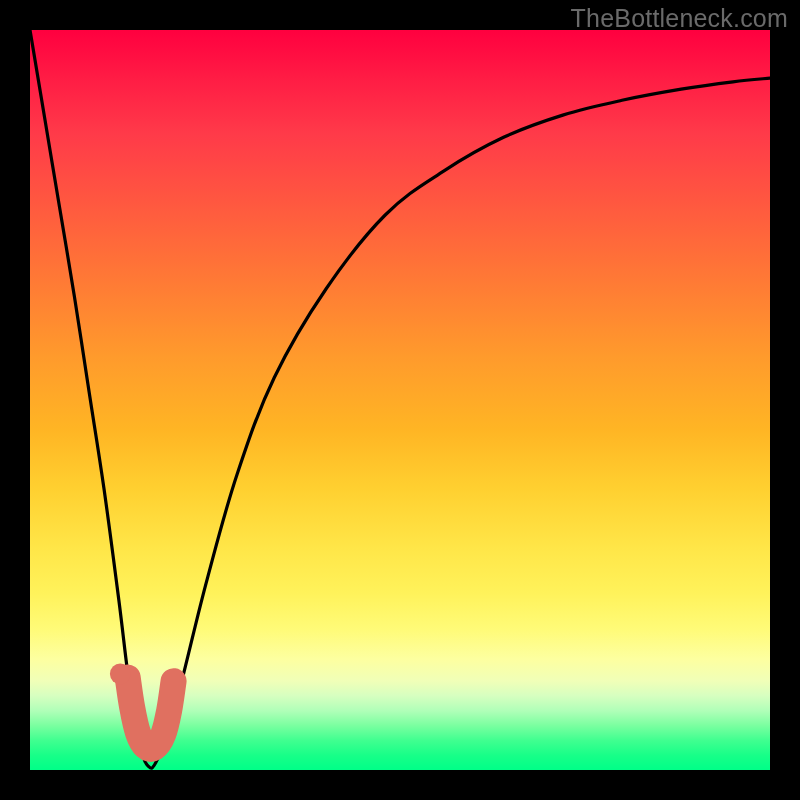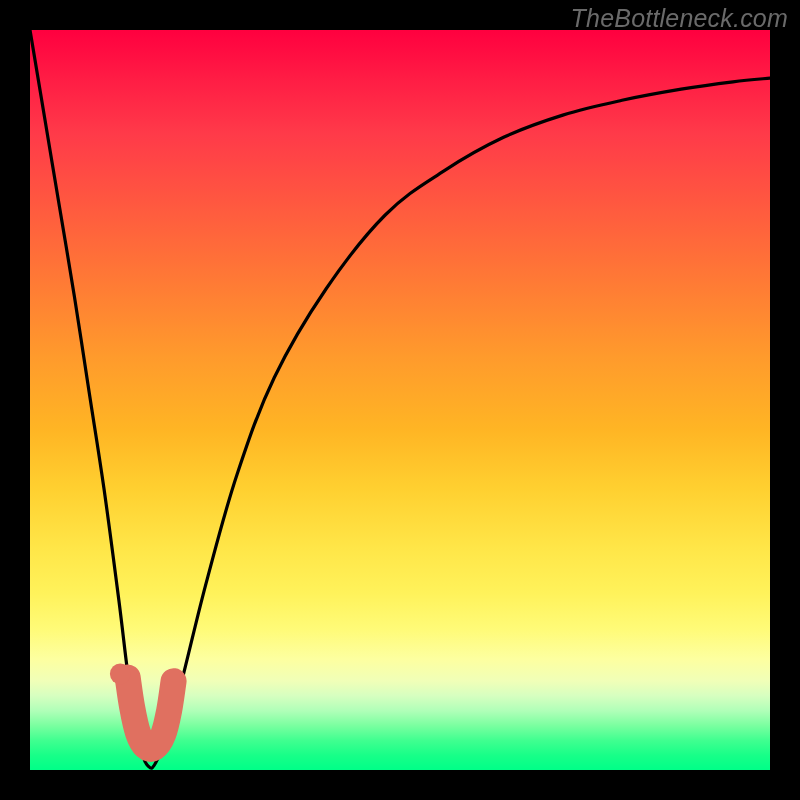--- a/index.html
+++ b/index.html
@@ -58,21 +58,20 @@
   }
   .watermark {
     position: absolute;
     top: 4px;
     right: 12px;
     font-family: Arial, Helvetica, sans-serif;
     font-size: 25px;
     color: #6a6a6a;
     letter-spacing: 0.2px;
     font-weight: 400;
-    font-style: italic;
   }
 </style>
 </head>
 <body>
 
 <div class="frame">
   <div class="watermark">TheBottleneck.com</div>
   <div class="plot">
     <div class="gradient"></div>
     <svg class="svg-layer" id="svg-layer" viewBox="0 0 740 740" preserveAspectRatio="none">

